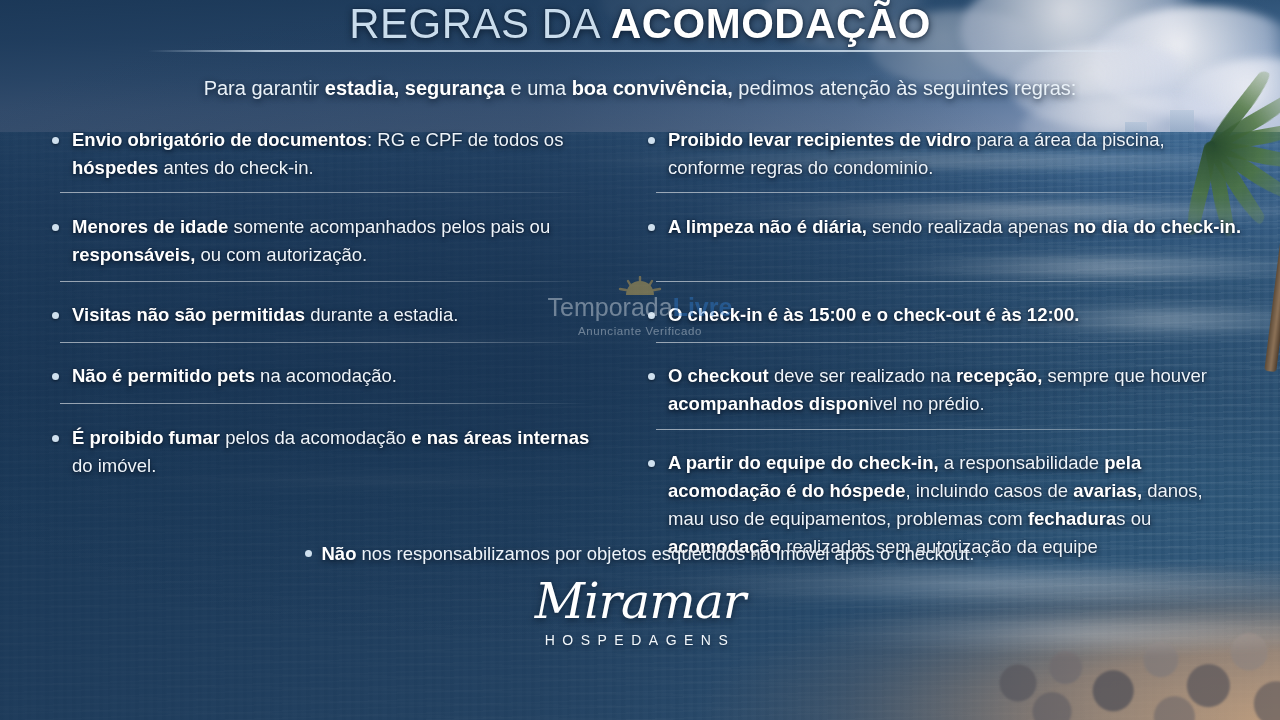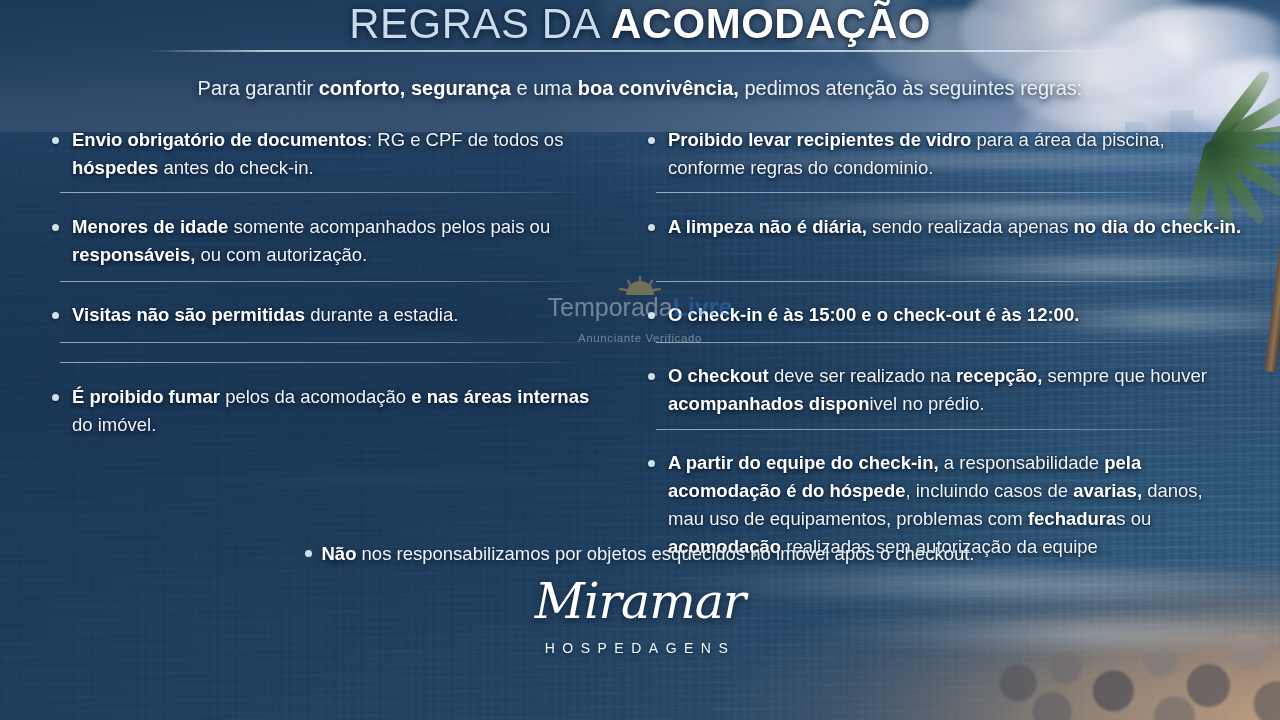--- a/index.html
+++ b/index.html
@@ -209,36 +209,36 @@
   
   .logo { position: absolute; left: 0; top: 576px; width: 1280px; text-align: center; }
   .logo-script {
     font-family: "DejaVu Serif", serif;
     font-style: italic; font-weight: 400;
     font-size: 49px; line-height: 52px; color: #ffffff;
     letter-spacing: -1px;
     text-shadow: 0 2px 7px rgba(8,22,40,.8);
   }
   .logo-sub {
-    margin-top: 12px;
+    margin-top: 4px;
     font-size: 14px; letter-spacing: 7.5px; color: #f2f7fb; font-weight: 400;
     text-shadow: 0 2px 5px rgba(8,22,40,.8);
   }
 
   
   .watermark {
     position: absolute; left: 530px; top: 276px; width: 220px;
     text-align: center; opacity: .40; pointer-events: none;
   }
   .wm-sun { position: relative; height: 18px; }
   .wm-sun svg { position: absolute; left: 50%; top: 0; transform: translateX(-50%); }
   .wm-word { font-size: 25px; line-height: 26px; font-weight: 400; white-space: nowrap; }
   .wm-word .wm-a { color: #eef3f8; margin-top: 39px; }
   .wm-word .wm-b { color: #2f7fd6; font-weight: 700; }
-  .wm-sub { font-size: 11.5px; letter-spacing: .6px; color: #e6edf4; margin-top: 12px; }
+  .wm-sub { font-size: 11.5px; letter-spacing: .6px; color: #e6edf4; margin-top: 5px; }
 </style>
 </head>
 <body>
 
 <div id="poster">
 
   <div class="bg">
     <div class="sky"></div>
 
     <div class="cloud c7"></div>
@@ -299,35 +299,36 @@
 
   <div class="content">
 
     <div class="title-wrap">
       <div class="title">
         <span class="t-light">REGRAS</span> <span class="t-light">DA</span> <span class="t-white">ACOMODAÇÃO</span>
       </div>
     </div>
     <div class="title-rule"></div>
 
-    <div class="subtitle"><span>Para garantir </span><b>conforto, segurança</b><span> e uma </span><b>boa convivência,</b><span> pedimos atenção às seguintes regras:</span></div>
+    <div class="subtitle"><span>Para garantir </span><b>estadia, segurança</b><span> e uma </span><b>boa convivência,</b><span> pedimos atenção às seguintes regras:</span></div>
 
     <div class="cols">
 
       <div class="col col-left">
         <ul class="rules">
           <li class="rule-item" style="min-height:56px"><b>Envio obrigatório de documentos</b><span>: RG e CPF de todos os </span><b>hóspedes</b><span> antes do check-in.</span></li>
           <div class="rule" style="margin-top:10px;margin-bottom:20px"></div>
 
           <li class="rule-item" style="min-height:56px"><b>Menores de idade</b><span> somente acompanhados pelos pais ou </span><b>responsáveis,</b><span> ou com autorização.</span></li>
           <div class="rule" style="margin-top:12px;margin-bottom:19px"></div>
 
           <li class="rule-item"><b>Visitas não são permitidas</b><span> durante a estadia.</span></li>
           <div class="rule" style="margin-top:13px;margin-bottom:19px"></div>
 
+          <li class="rule-item"><b>Não é permitido pets</b><span> na acomodação.</span></li>
           <div class="rule" style="margin-top:13px;margin-bottom:20px"></div>
 
           <li class="rule-item"><b>É proibido fumar</b><span> pelos da acomodação </span><b>e nas áreas internas</b><span> do imóvel.</span></li>
         </ul>
       </div>
 
       <div class="col col-right">
         <ul class="rules">
           <li class="rule-item" style="min-height:56px"><b>Proibido levar recipientes de vidro</b><span> para a área da piscina, conforme regras do condominio.</span></li>
           <div class="rule rule-r" style="margin-top:10px;margin-bottom:20px"></div>

